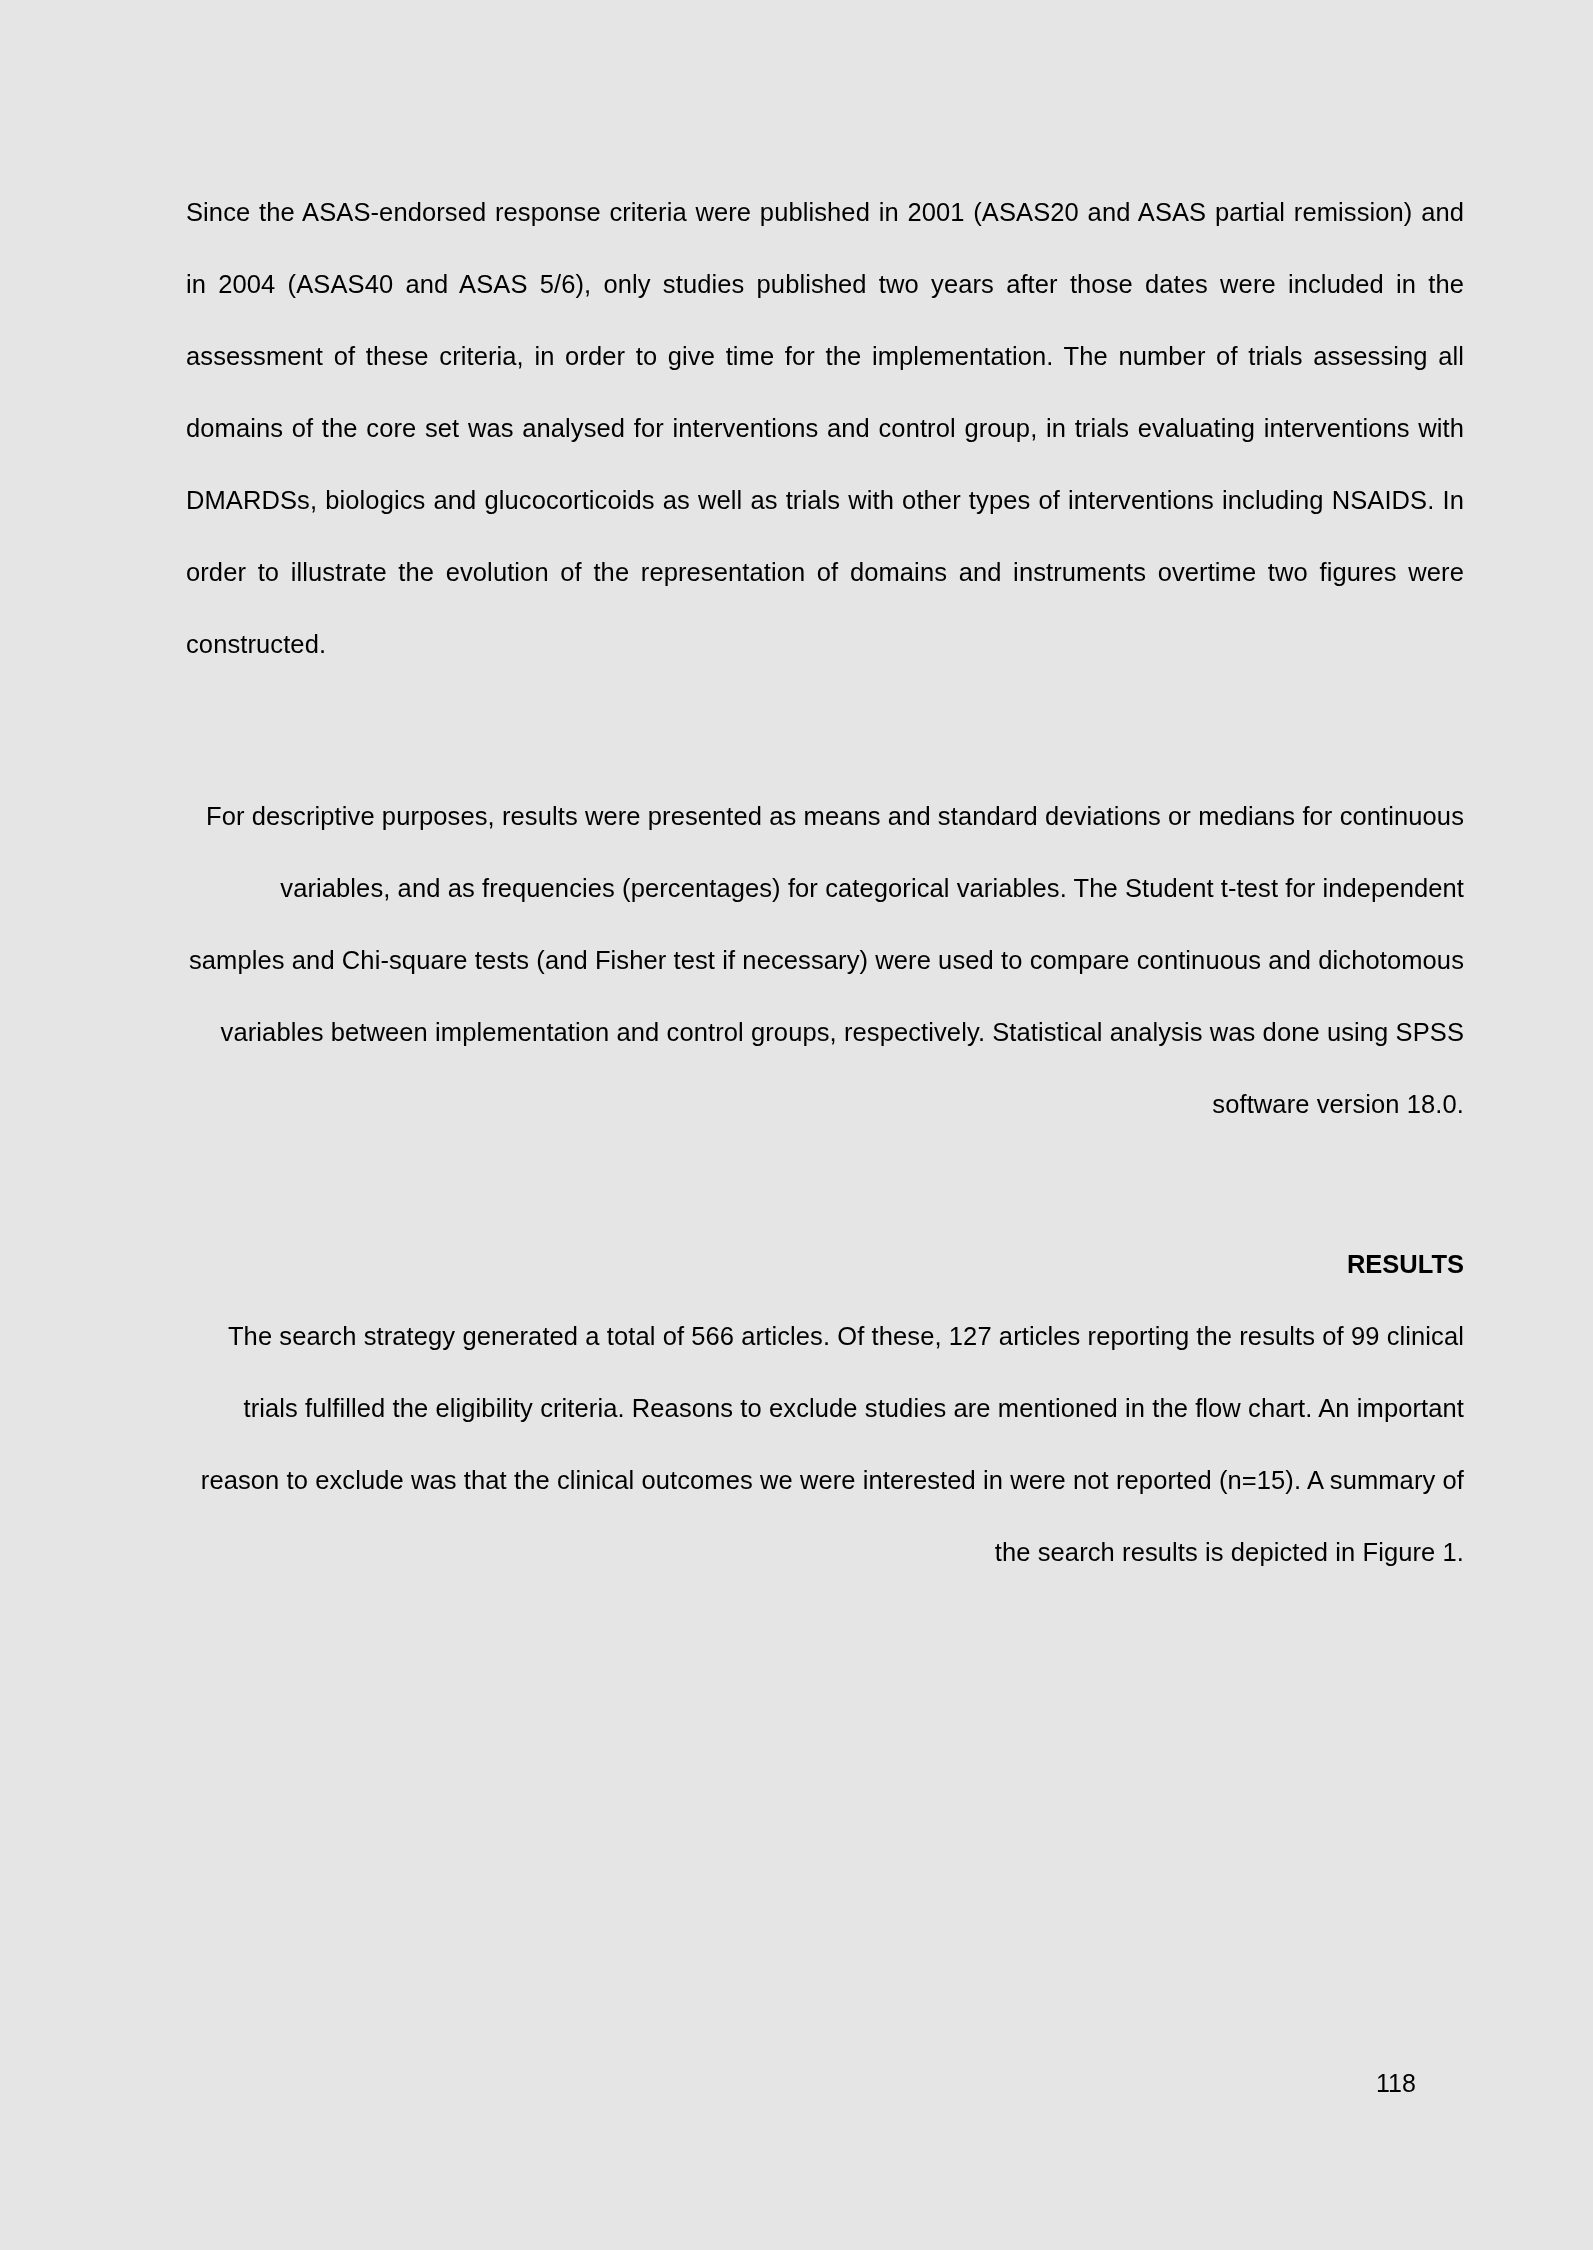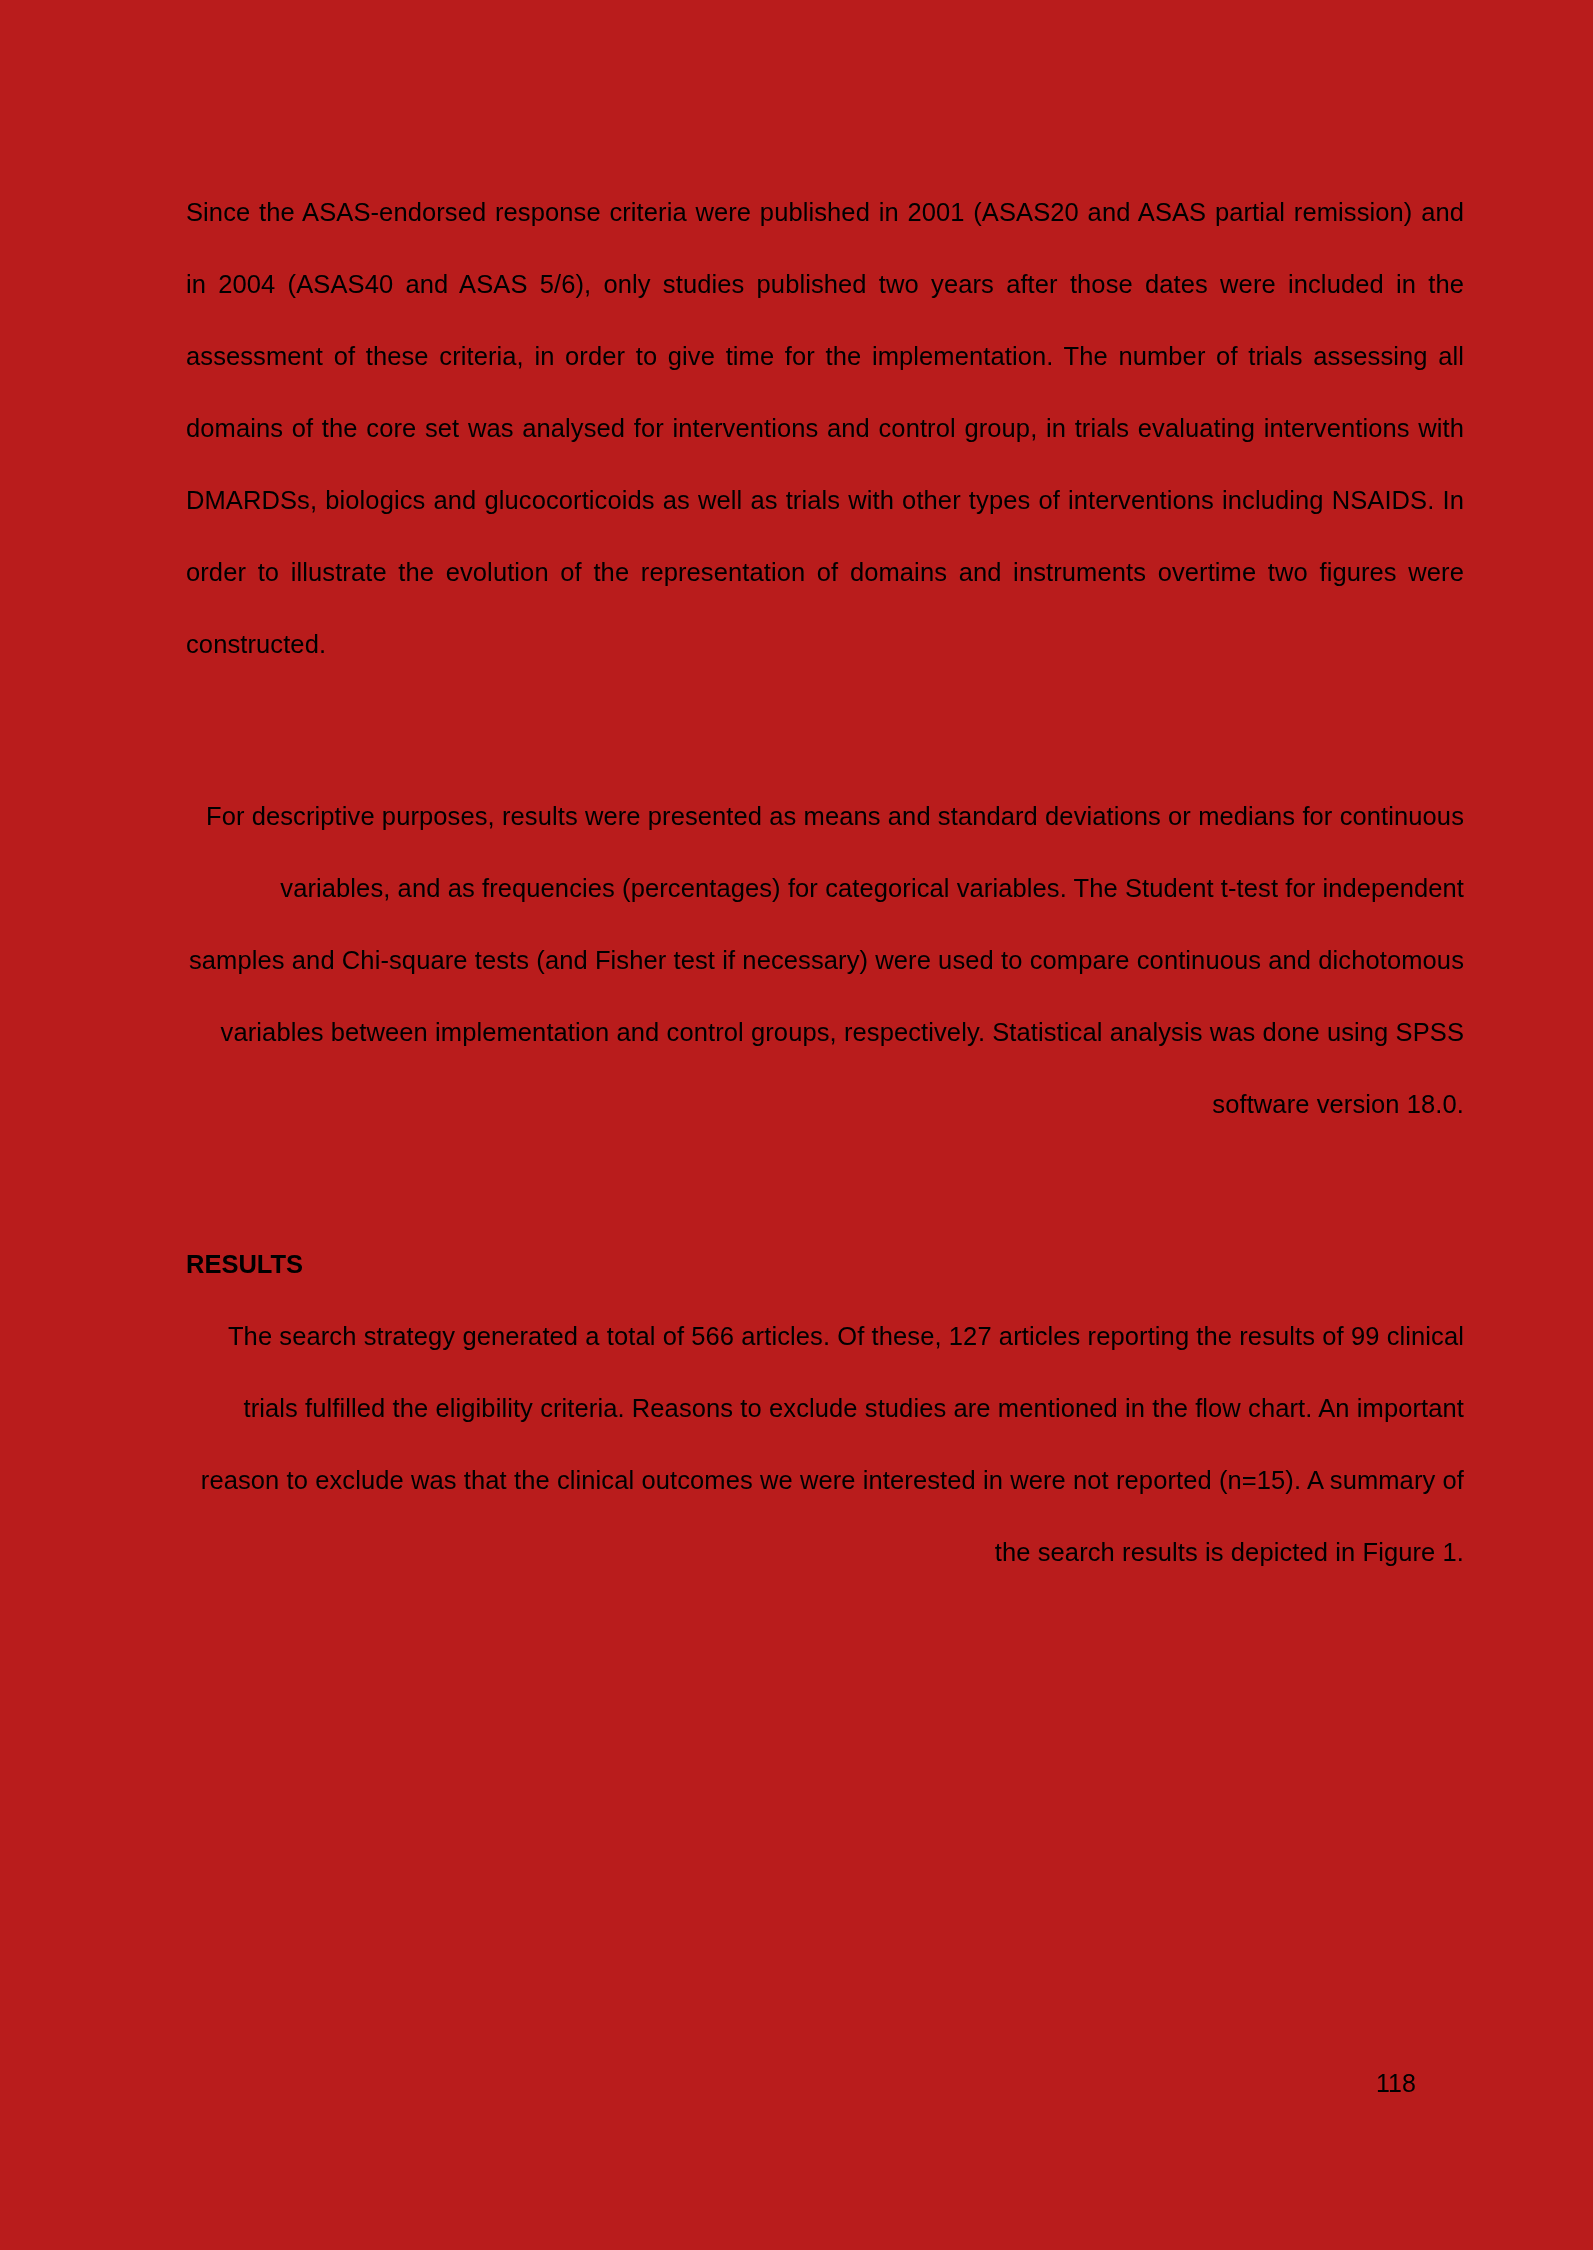--- a/index.html
+++ b/index.html
@@ -14,21 +14,21 @@
     color: #000000;
     position: relative;
     overflow: hidden;
   }
   .page {
     position: absolute;
     top: 0;
     left: 0;
     width: 1593px;
     height: 2250px;
-    background: #b91c1c;
+    background: #e5e5e5;
   }
   .content {
     position: absolute;
     left: 186px;
     top: 176px;
     width: 1278px;
   }
   .para {
     font-size: 25.5px;
     line-height: 72px;
@@ -43,21 +43,21 @@
     height: 100px;
   }
   .gap-md {
     height: 88px;
   }
   .heading {
     font-size: 25.5px;
     line-height: 72px;
     font-weight: bold;
     margin: 0;
-    text-align: left;
+    text-align: right;
   }
   .subheading {
     font-size: 25.5px;
     line-height: 60px;
     font-weight: bold;
     margin: 0;
     text-align: left;
   }
   .page-number {
     position: absolute;

